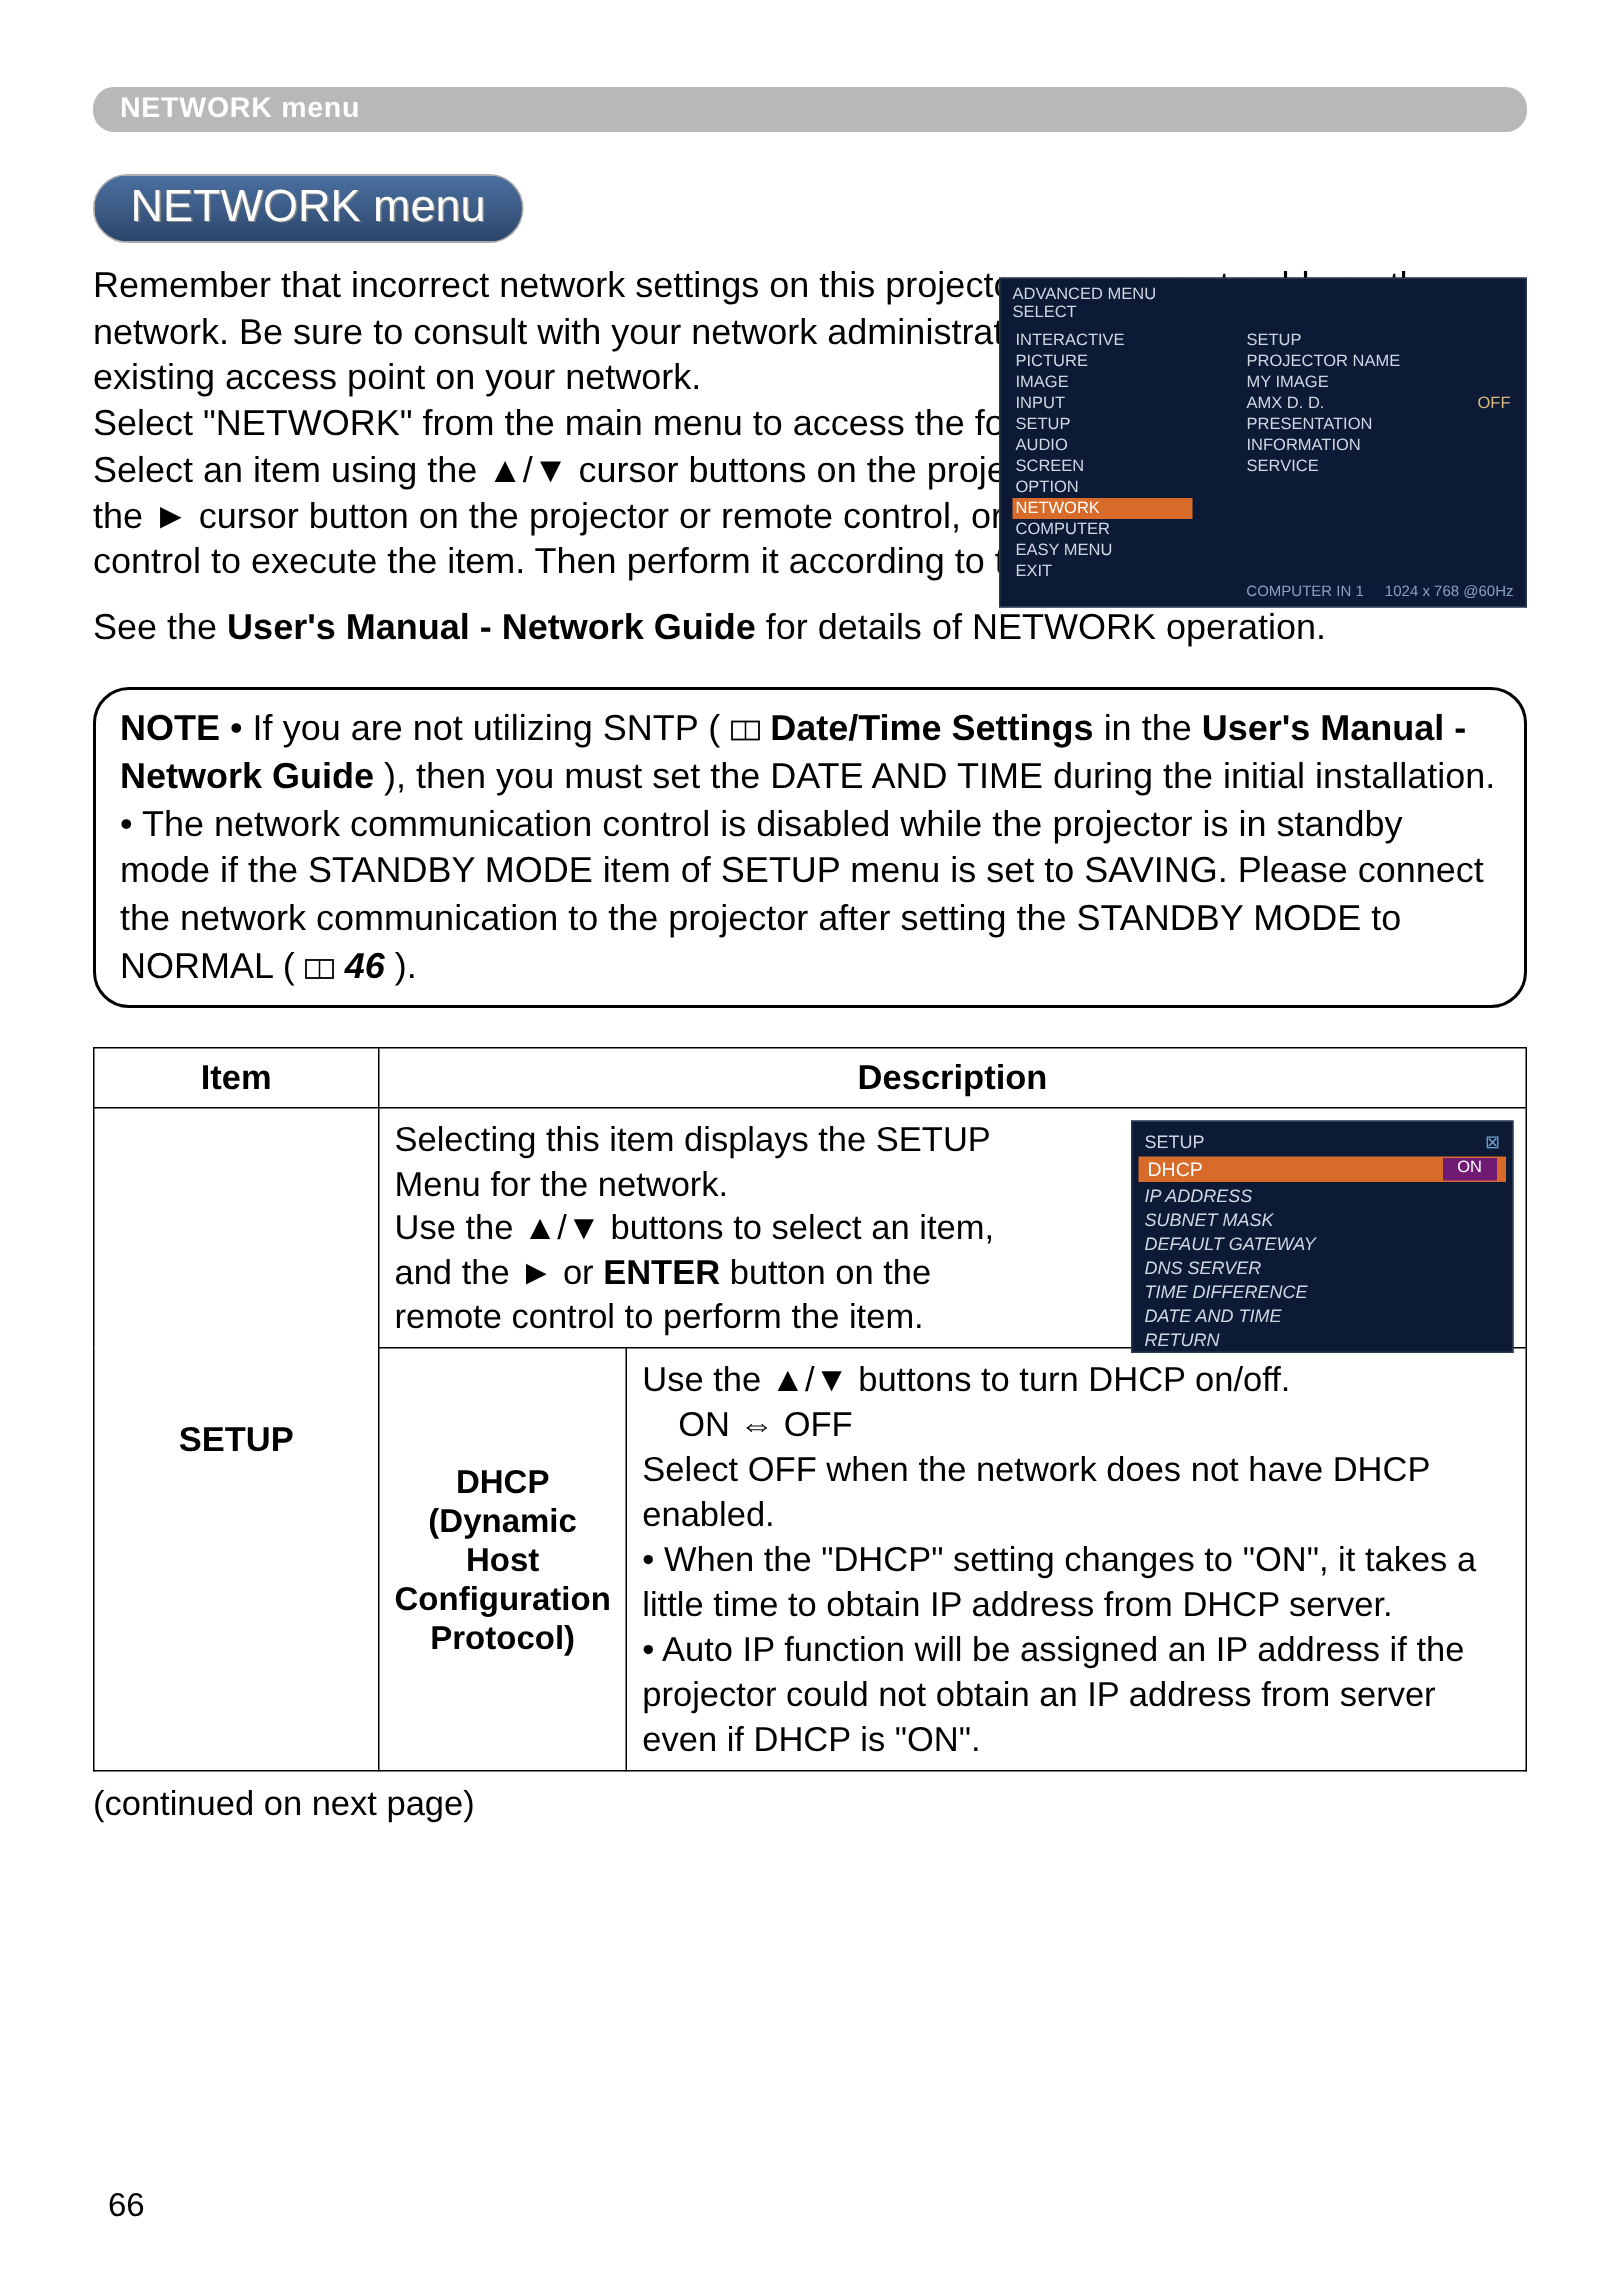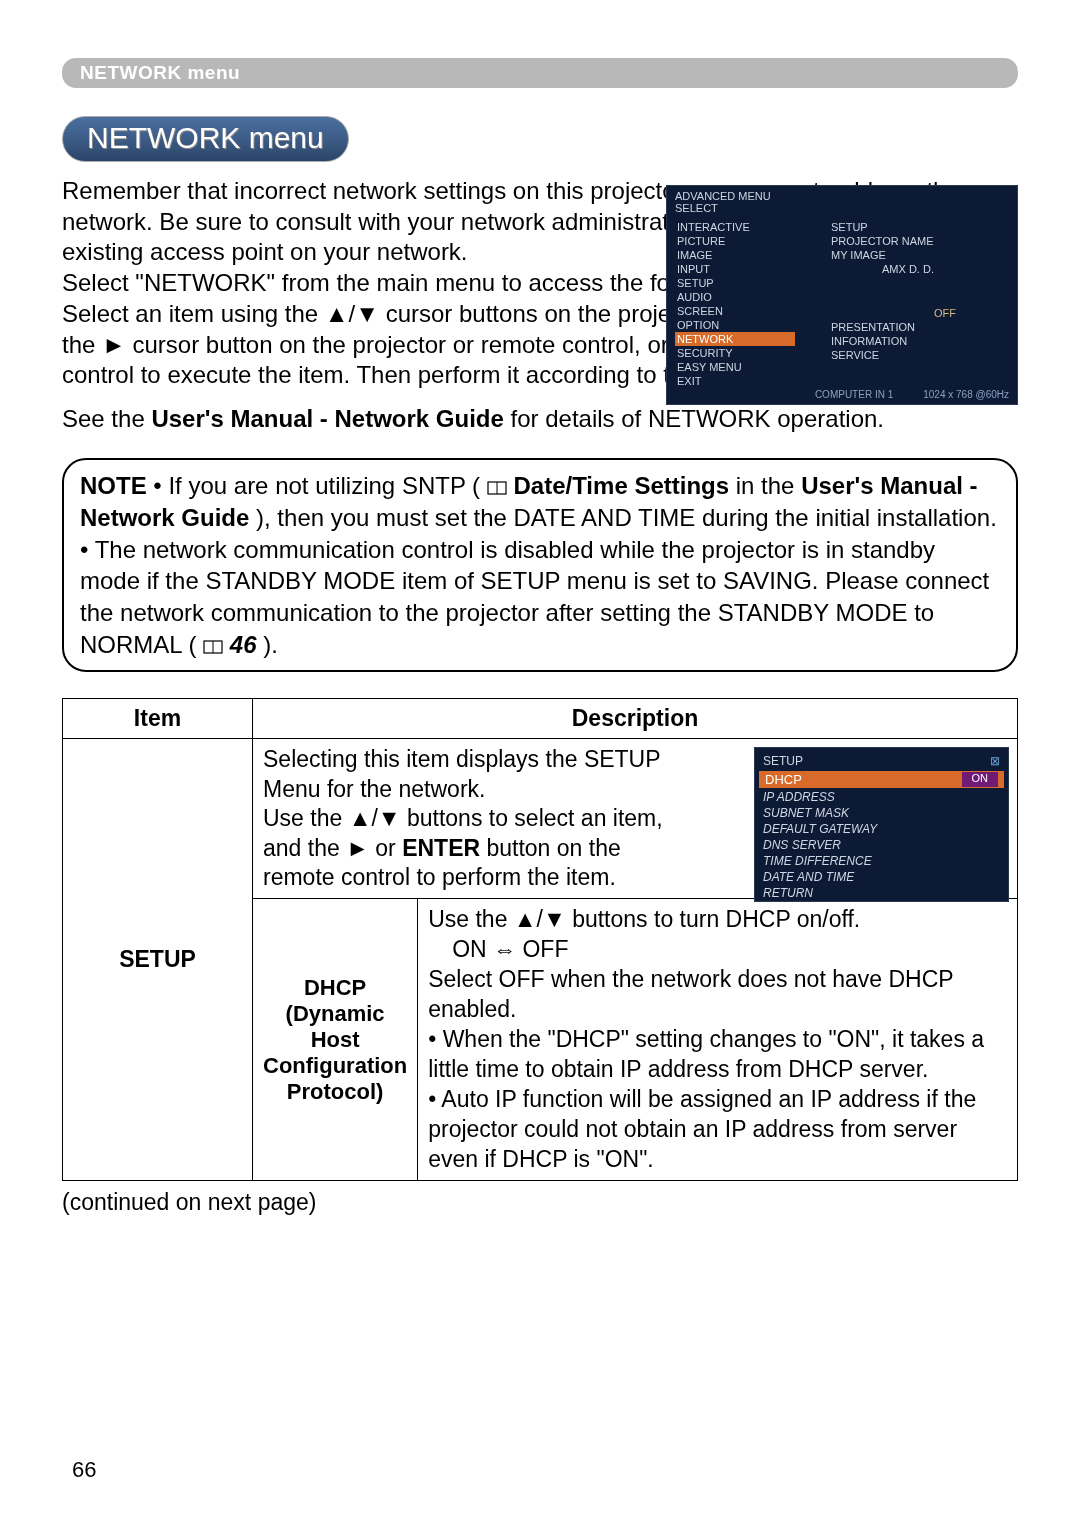--- a/index.html
+++ b/index.html
@@ -62,33 +62,33 @@
     flex-direction: column;
   }
   .osd-main .osd-body {
     display: flex;
     gap: 34px;
     padding: 2px 8px;
   }
   .osd-left { width: 120px; }
   .osd-left div, .osd-mid div { padding: 1px 2px; white-space: nowrap; font-size: 11px; }
   .osd-mid { flex: 1; }
-  .osd-right-val { color: #d6b880; font-size: 11px; margin-top: 44px; }
+  .osd-right-val { color: #d6b880; font-size: 11px; }
   .osd-network-row {
     background: #d86a2a;
     color: #fff;
     padding: 1px 4px;
     font-size: 11px;
   }
   .osd-bottom {
     position: absolute;
     bottom: 4px;
     right: 8px;
     display: flex;
-    gap: 30px;
+    gap: 14px;
     font-size: 10px;
     color: #8aa0c0;
   }
   .see-line { font-size: 24px; line-height: 1.3; margin-top: 2px; }
   .note-box {
     border: 2px solid #000;
     border-radius: 24px;
     padding: 10px 16px;
     font-size: 24px;
     line-height: 1.32;
@@ -185,29 +185,29 @@
       <div class="osd-left">
         <div>INTERACTIVE</div>
         <div>PICTURE</div>
         <div>IMAGE</div>
         <div>INPUT</div>
         <div>SETUP</div>
         <div>AUDIO</div>
         <div>SCREEN</div>
         <div>OPTION</div>
         <div class="osd-network-row">NETWORK</div>
-        <div>SECURITY</div>
+        <div>COMPUTER</div>
         <div>EASY MENU</div>
         <div>EXIT</div>
       </div>
       <div class="osd-mid">
         <div>SETUP</div>
         <div>PROJECTOR NAME</div>
         <div>MY IMAGE</div>
-        <div style="display:flex;justify-content:center;">
+        <div style="display:flex;justify-content:space-between;">
           <span>AMX D. D.</span>
           <span class="osd-right-val">OFF</span>
         </div>
         <div>PRESENTATION</div>
         <div>INFORMATION</div>
         <div>SERVICE</div>
       </div>
     </div>
     <div class="osd-bottom">
       <span>COMPUTER IN 1</span>

